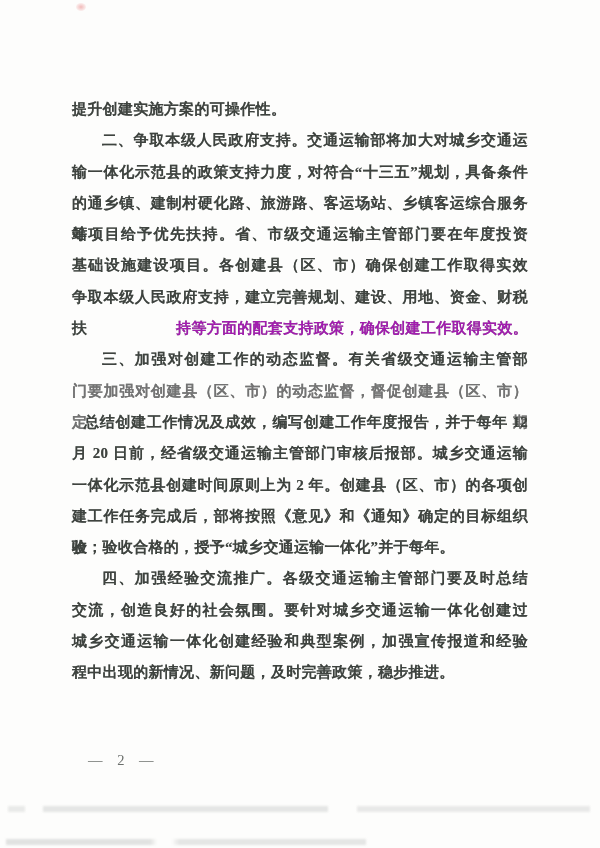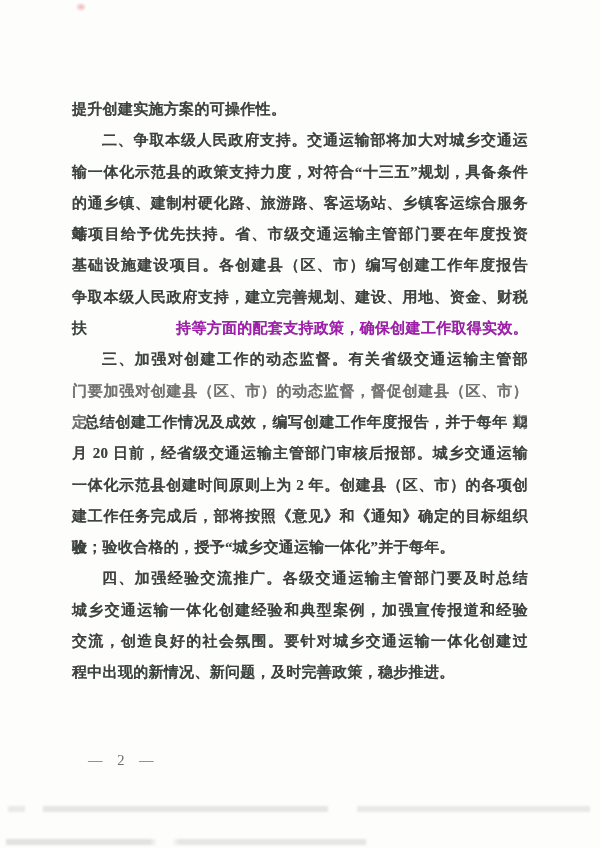--- a/index.html
+++ b/index.html
@@ -95,33 +95,33 @@
 <div class="page">
 
   <div class="red-speck"></div>
 
   <div class="text-body">
       <div class="line" style="color: rgb(62, 67, 63);">提升创建实施方案的可操作性。</div>
       <div class="line indent justify" style="color: rgb(62, 67, 63);">二、争取本级人民政府支持。交通运输部将加大对城乡交通运</div>
       <div class="line justify" style="color: rgb(62, 67, 63);">输一体化示范县的政策支持力度，对符合“十三五”规划，具备条件</div>
       <div class="line justify" style="color: rgb(62, 67, 63);">的通乡镇、建制村硬化路、旅游路、客运场站、乡镇客运综合服务站</div>
       <div class="line justify" style="color: rgb(62, 67, 63);">等项目给予优先扶持。省、市级交通运输主管部门要在年度投资</div>
-      <div class="line justify" style="color: rgb(62, 67, 63);">基础设施建设项目。各创建县（区、市）编写创建工作年度报告</div>
+      <div class="line justify" style="color: rgb(62, 67, 63);">基础设施建设项目。各创建县（区、市）确保创建工作取得实效</div>
       <div class="line justify" style="color: rgb(62, 67, 63);">争取本级人民政府支持，建立完善规划、建设、用地、资金、财税扶</div>
       <div class="line" style="color: #a21caf; text-align: right;">持等方面的配套支持政策，确保创建工作取得实效。</div>
       <div class="line indent justify" style="color: rgb(62, 67, 63);">三、加强对创建工作的动态监督。有关省级交通运输主管部</div>
       <div class="line justify" style="color: #737373;">门要加强对创建县（区、市）的动态监督，督促创建县（区、市）定期</div>
       <div class="line justify" style="color: rgb(62, 67, 63); margin-left: 12px;">总结创建工作情况及成效，编写创建工作年度报告，并于每年 12</div>
       <div class="line justify" style="color: rgb(62, 67, 63);">月 20 日前，经省级交通运输主管部门审核后报部。城乡交通运输</div>
       <div class="line justify" style="color: rgb(62, 67, 63);">一体化示范县创建时间原则上为 2 年。创建县（区、市）的各项创</div>
       <div class="line justify" style="color: rgb(62, 67, 63);">建工作任务完成后，部将按照《意见》和《通知》确定的目标组织验</div>
       <div class="line" style="color: rgb(62, 67, 63);">收；验收合格的，授予“城乡交通运输一体化”并于每年。</div>
       <div class="line indent justify" style="color: rgb(62, 67, 63);">四、加强经验交流推广。各级交通运输主管部门要及时总结</div>
+      <div class="line justify" style="color: rgb(62, 67, 63);">交流，创造良好的社会氛围。要针对城乡交通运输一体化创建过</div>
       <div class="line justify" style="color: rgb(62, 67, 63);">城乡交通运输一体化创建经验和典型案例，加强宣传报道和经验</div>
-      <div class="line justify" style="color: rgb(62, 67, 63);">交流，创造良好的社会氛围。要针对城乡交通运输一体化创建过</div>
       <div class="line" style="color: rgb(62, 67, 63);">程中出现的新情况、新问题，及时完善政策，稳步推进。</div>
     </div>
 
   <div class="page-number">— 2 —</div>
 
   <div class="bleed bleed-1"></div>
   <div class="bleed bleed-2"></div>
 
 </div>
 

